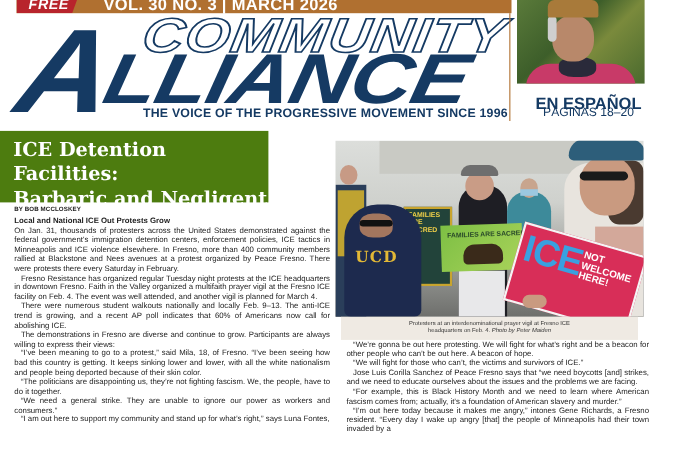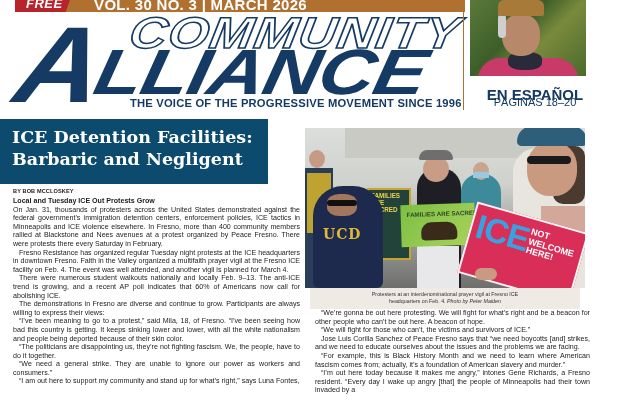--- a/index.html
+++ b/index.html
@@ -14,21 +14,21 @@
   .mast-lliance { position:absolute; left:96px; top:42px; font-weight:900; font-style:italic; font-size:64px; line-height:60px; color:#153a63; letter-spacing:-1px; transform:scaleX(1.22) skewX(-10deg); transform-origin:left; white-space:nowrap; }
   .tagline { position:absolute; left:130px; top:97px; font-weight:bold; font-size:11.2px; color:#153a63; letter-spacing:0.2px; white-space:nowrap; }
   .portrait { position:absolute; left:470px; top:0; width:116px; height:76px; background:linear-gradient(135deg,#5a7a3a 0%,#3d5e2a 40%,#7a8a3c 60%,#4a6a2e 100%); overflow:hidden; }
   .portrait .hat { position:absolute; left:28px; top:0; width:46px; height:16px; background:#a87a3a; border-radius:6px 6px 2px 2px; }
   .portrait .face { position:absolute; left:32px; top:14px; width:38px; height:42px; background:#b8886a; border-radius:45%; }
   .portrait .hair { position:absolute; left:28px; top:14px; width:8px; height:24px; background:#cfcfcf; border-radius:4px; }
   .portrait .robe { position:absolute; left:8px; top:58px; width:100px; height:22px; background:#c83a68; border-radius:30px 30px 0 0; }
   .portrait .neck { position:absolute; left:38px; top:52px; width:34px; height:18px; background:#2a2a3a; border-radius:40%; }
   .espanol { position:absolute; left:480px; top:86px; width:110px; text-align:center; font-weight:bold; font-size:15px; color:#153a63; white-space:nowrap; }
   .paginas { position:absolute; left:480px; top:96px; width:110px; text-align:center; font-weight:normal; font-size:11px; color:#153a63; white-space:nowrap; }
-  .headline-box { position:absolute; left:0; top:119px; width:268px; height:65px; background:#0c4a6e; }
+  .headline-box { position:absolute; left:0; top:119px; width:244px; height:65px; background:#4d7c0f; }
   .headline-box .h { position:absolute; left:12px; top:7px; font-family:"DejaVu Serif", serif; font-weight:bold; font-size:17.5px; line-height:22px; color:#fff; }
   .byline { position:absolute; left:13px; top:188px; font-weight:bold; font-size:5.6px; color:#222; letter-spacing:0.1px; }
   .article { position:absolute; left:13px; top:197px; width:287px; font-size:7.1px; line-height:8.6px; color:#222; text-align:justify; }
   .article p { margin:0; text-indent:6px; }
   .article .subhead { font-weight:bold; text-indent:0; }
   .article p.first { text-indent:0; }
   .photo { position:absolute; left:305px; top:128px; width:280px; height:160px; overflow:hidden; background:linear-gradient(180deg,#dcdedb 0%,#cfd1cd 35%,#9a9c98 70%,#6e6f6c 100%); }
   .photo .bldg { position:absolute; left:40px; top:0; width:200px; height:30px; background:#c9cac4; }
   .photo .p1 { position:absolute; left:0; top:40px; width:28px; height:120px; background:#2a3e5a; }
   .photo .vest { position:absolute; left:2px; top:45px; width:24px; height:60px; background:#d9b52a; opacity:0.85; }
@@ -94,21 +94,21 @@
 <div class="headline-box">
   <div class="h">
     <span>ICE Detention Facilities:</span><br>
     <span>Barbaric and Negligent</span>
   </div>
 </div>
 
 <div class="byline">BY BOB MCCLOSKEY</div>
 
 <div class="article">
-  <p class="subhead">Local and Tuesday ICE Out Protests Grow</p>
+  <p class="subhead">Local and National ICE Out Protests Grow</p>
   <p class="first">On Jan. 31, thousands of protesters across the United States demonstrated against the federal government's immigration detention centers, enforcement policies, ICE tactics in Minneapolis and ICE violence elsewhere. In Fresno, more than 400 community members rallied at Blackstone and Nees avenues at a protest organized by Peace Fresno. There were protests there every Saturday in February.</p>
   <p>Fresno Resistance has organized regular Tuesday night protests at the ICE headquarters in downtown Fresno. Faith in the Valley organized a multifaith prayer vigil at the Fresno ICE facility on Feb. 4. The event was well attended, and another vigil is planned for March 4.</p>
   <p>There were numerous student walkouts nationally and locally Feb. 9–13. The anti-ICE trend is growing, and a recent AP poll indicates that 60% of Americans now call for abolishing ICE.</p>
   <p>The demonstrations in Fresno are diverse and continue to grow. Participants are always willing to express their views:</p>
   <p>“I’ve been meaning to go to a protest,” said Mila, 18, of Fresno. “I’ve been seeing how bad this country is getting. It keeps sinking lower and lower, with all the white nationalism and people being deported because of their skin color.</p>
   <p>“The politicians are disappointing us, they’re not fighting fascism. We, the people, have to do it together.</p>
   <p>“We need a general strike. They are unable to ignore our power as workers and consumers.”</p>
   <p>“I am out here to support my community and stand up for what’s right,” says Luna Fontes,</p>
 </div>
 

